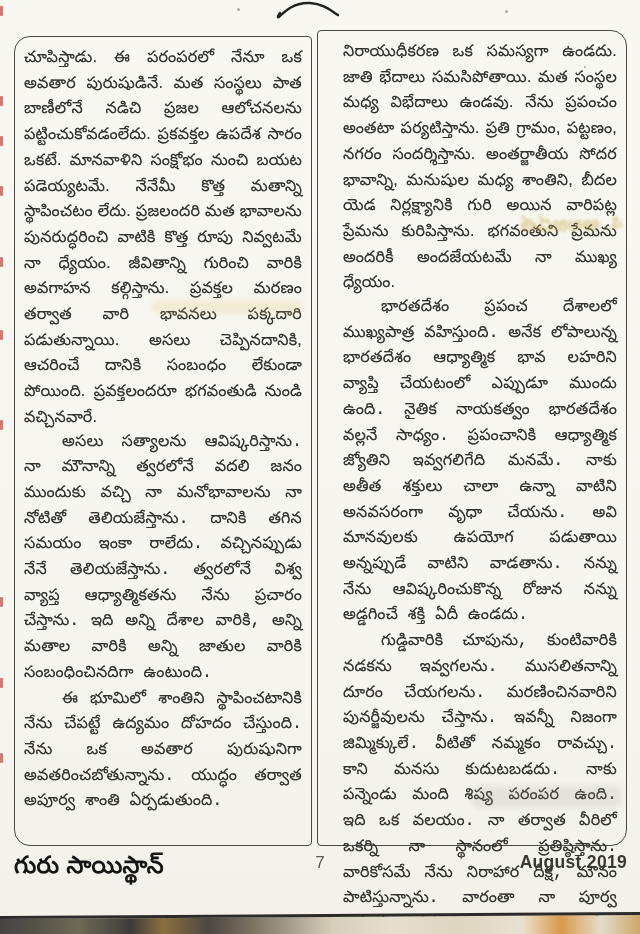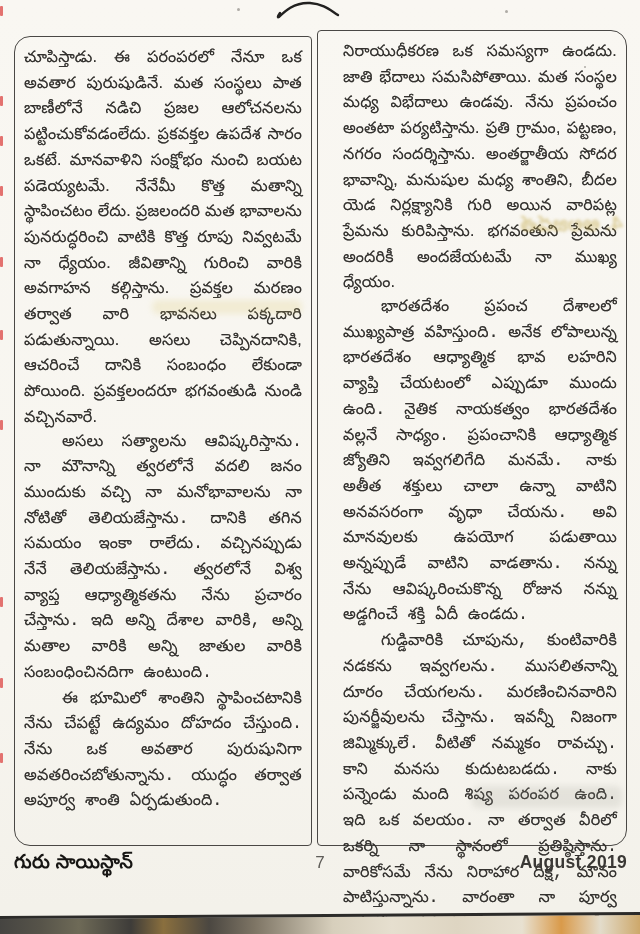--- a/index.html
+++ b/index.html
@@ -39,21 +39,21 @@
     letter-spacing:.2px;
     text-shadow:0 0 .4px rgba(40,40,40,.55);
   }
   .para.indent{text-indent:38px;font-family:Liberation Mono, monospace;}
   
   .footer{
     position:absolute;left:0;top:851px;width:640px;height:26px;
   }
   .footer .mag-title{
     position:absolute;left:14px;top:0;
-    font-size:19px;font-weight:bold;color:#161513;letter-spacing:.3px;
+    font-size:24px;font-weight:bold;color:#161513;letter-spacing:.3px;
   }
   .footer .page-num{
     position:absolute;left:300px;top:2px;width:40px;text-align:center;
     font-size:17px;color:#5e5c58;
   }
   .footer .issue-date{
     position:absolute;right:13px;top:1px;
     font-size:17.5px;font-weight:bold;color:#3a3835;letter-spacing:.3px;
   }
   

